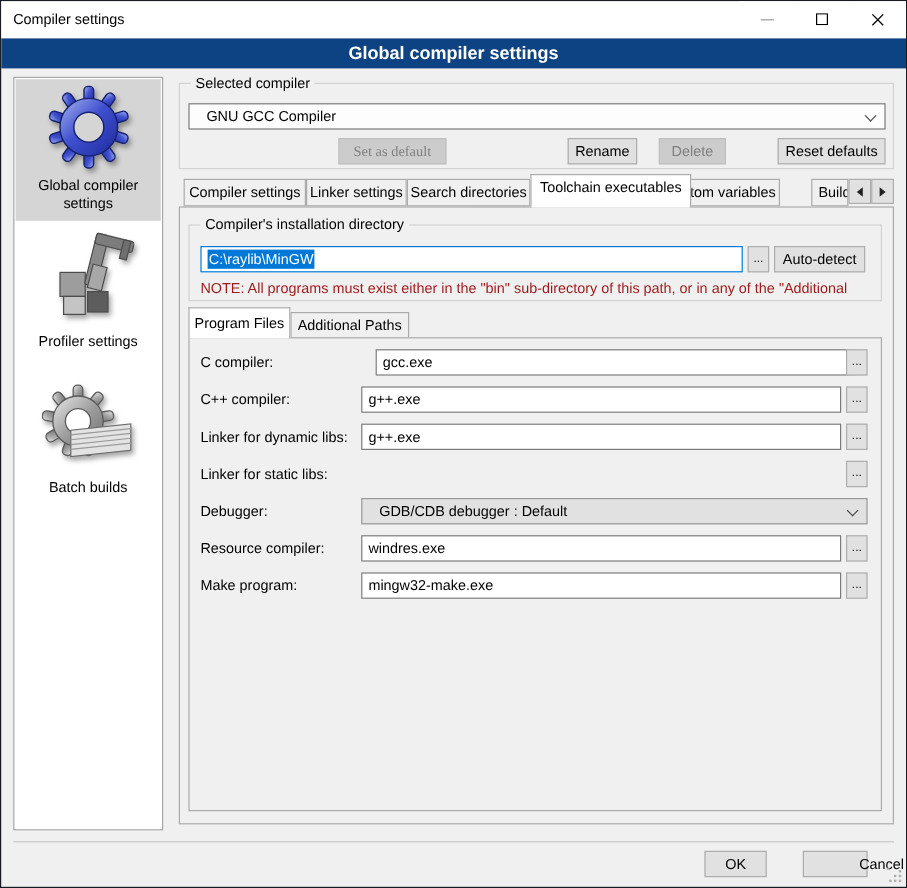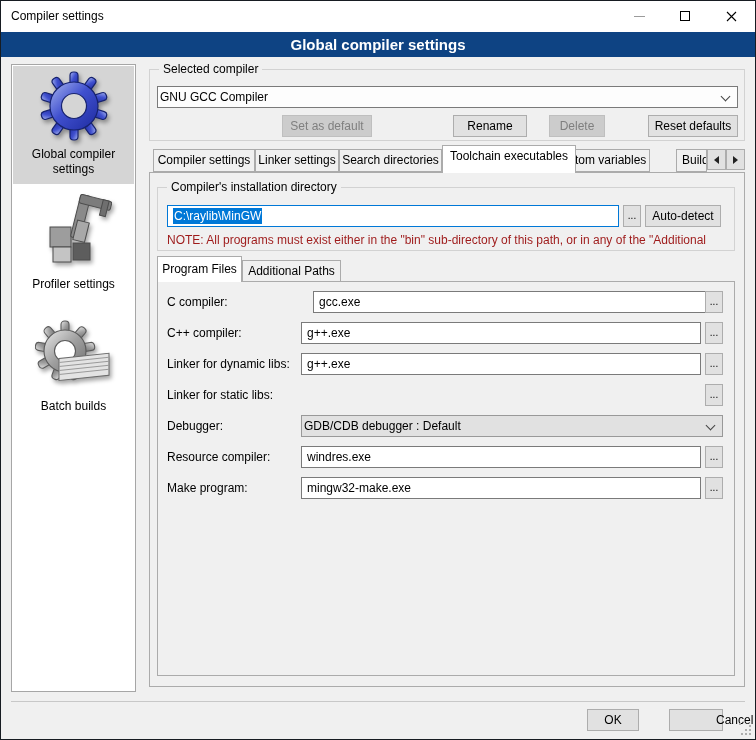--- a/index.html
+++ b/index.html
@@ -24,21 +24,21 @@
   .sidebar { position:absolute; left:10px; top:63px; width:125px; height:628px; background:#fff; border:1px solid #a6a6a6; }
   .side-item { position:absolute; left:1px; width:121px; text-align:center; cursor:pointer; }
   .side-item .sicon { display:block; margin:0 auto; }
   .side-sel-bg { position:absolute; left:1px; top:1px; width:121px; height:118px; background:#d5d5d5; }
   .side-label { display:block; width:104px; margin:0 auto; line-height:15px; font-size:12px; }
   .icon-shadow { filter:drop-shadow(2px 3px 2px rgba(0,0,0,.35)); }
   
   .groupbox { position:absolute; border:1px solid #d2d2d2; }
   .groupbox > .glabel { position:absolute; top:-8px; left:9px; background:#f0f0f0; padding:0 4px; white-space:nowrap; }
   
-  .combo { position:absolute; height:22px; background:#fdfdfd; border:1px solid #7a7a7a; line-height:20px; padding-left:2px; cursor:default; }
+  .combo { position:absolute; height:22px; background:#fdfdfd; border:1px solid #7a7a7a; line-height:20px; padding-left:14px; cursor:default; }
   .combo.grey { background:#e1e1e1; border-color:#999999; }
   .chev { position:absolute; right:8px; top:6px; width:7px; height:7px; border-right:1.4px solid #444; border-bottom:1.4px solid #444; transform:rotate(45deg); }
   .btn { position:absolute; height:22px; background:#e1e1e1; border:1px solid #adadad; font-family:"Liberation Sans",sans-serif; font-size:12px; color:#000; text-align:center; line-height:20px; cursor:pointer; }
   .btn.disabled { background:#cccccc; border-color:#bfbfbf; color:#7f7f7f; }
   .tfield { position:absolute; height:22px; background:#fff; border:1px solid #7a7a7a; line-height:20px; padding-left:5px; white-space:nowrap; overflow:hidden; }
   .tfield.focus { border:1px solid #0078d7; }
   .sel-text { background:#0078d7; color:#fff; padding:1px 1px; }
   .browse { position:absolute; width:18px; height:22px; background:#e1e1e1; border:1px solid #adadad; font-size:10px; line-height:18px; text-align:center; cursor:pointer; }
   
   .tabpage { position:absolute; left:148px; top:171px; width:596px; height:515px; border:1px solid #ababab; background:#f0f0f0; }
@@ -167,23 +167,23 @@
     </div>
   </div>
 
   <div class="groupbox" style="left:148px; top:68px; width:596px; height:72px;">
     <span class="glabel">Selected compiler</span>
   </div>
   <div class="combo" style="left:156px; top:85px; width:581px;">
     <span>GNU GCC Compiler</span>
     <span class="chev"></span>
   </div>
-  <button class="btn disabled" style="left:281px; top:114px; width:90px;">Set as default</button>
+  <button class="btn disabled" style="left:281px; top:114px; width:90px;font-family:Liberation Serif, serif;">Set as default</button>
   <button class="btn" style="left:396px; top:114px; width:74px;margin-top:40px;">Copy</button>
-  <button class="btn" style="left:452px; top:114px; width:74px;">Rename</button>
+  <button class="btn" style="left:472px; top:114px; width:58px;">Rename</button>
   <button class="btn disabled" style="left:548px; top:114px; width:56px;">Delete</button>
   <button class="btn" style="left:647px; top:114px; width:90px;">Reset defaults</button>
 
   <div class="tab" style="left:152px; width:102px;">Compiler settings</div>
   <div class="tab" style="left:254px; width:84px;">Linker settings</div>
   <div class="tab" style="left:338px; width:103px;">Search directories</div>
   <div class="tab active" style="left:441px; width:134px;">Toolchain executables</div>
   <div class="tab" style="left:549px; width:100px;">Custom variables</div>
   <div class="tab" style="left:675px; width:31px; text-align:left; padding-left:5px;">Build options</div>
   <div class="tabscroll" style="left:706px;">

